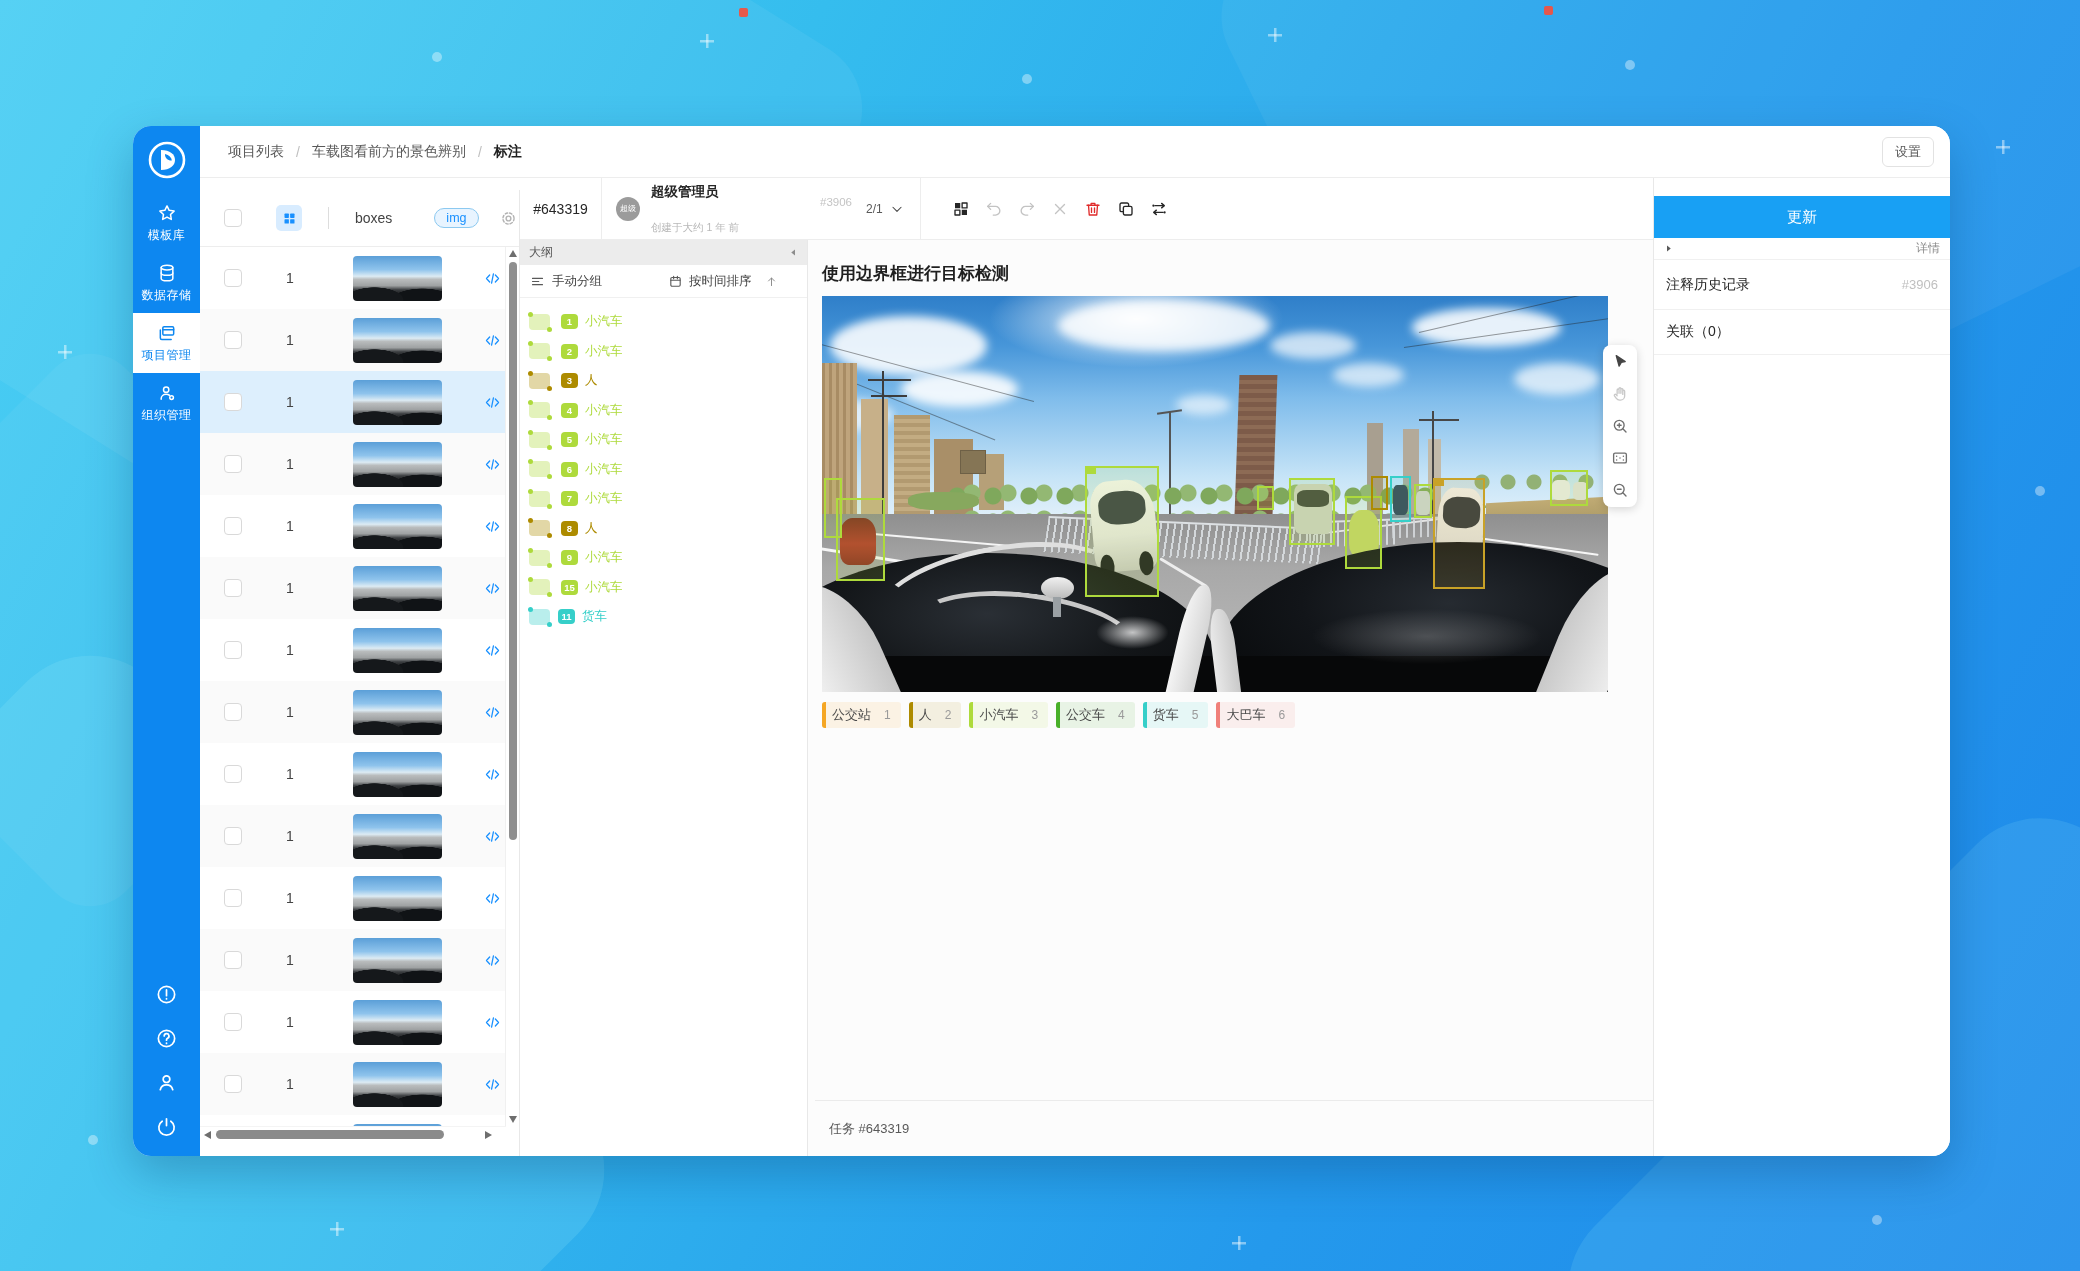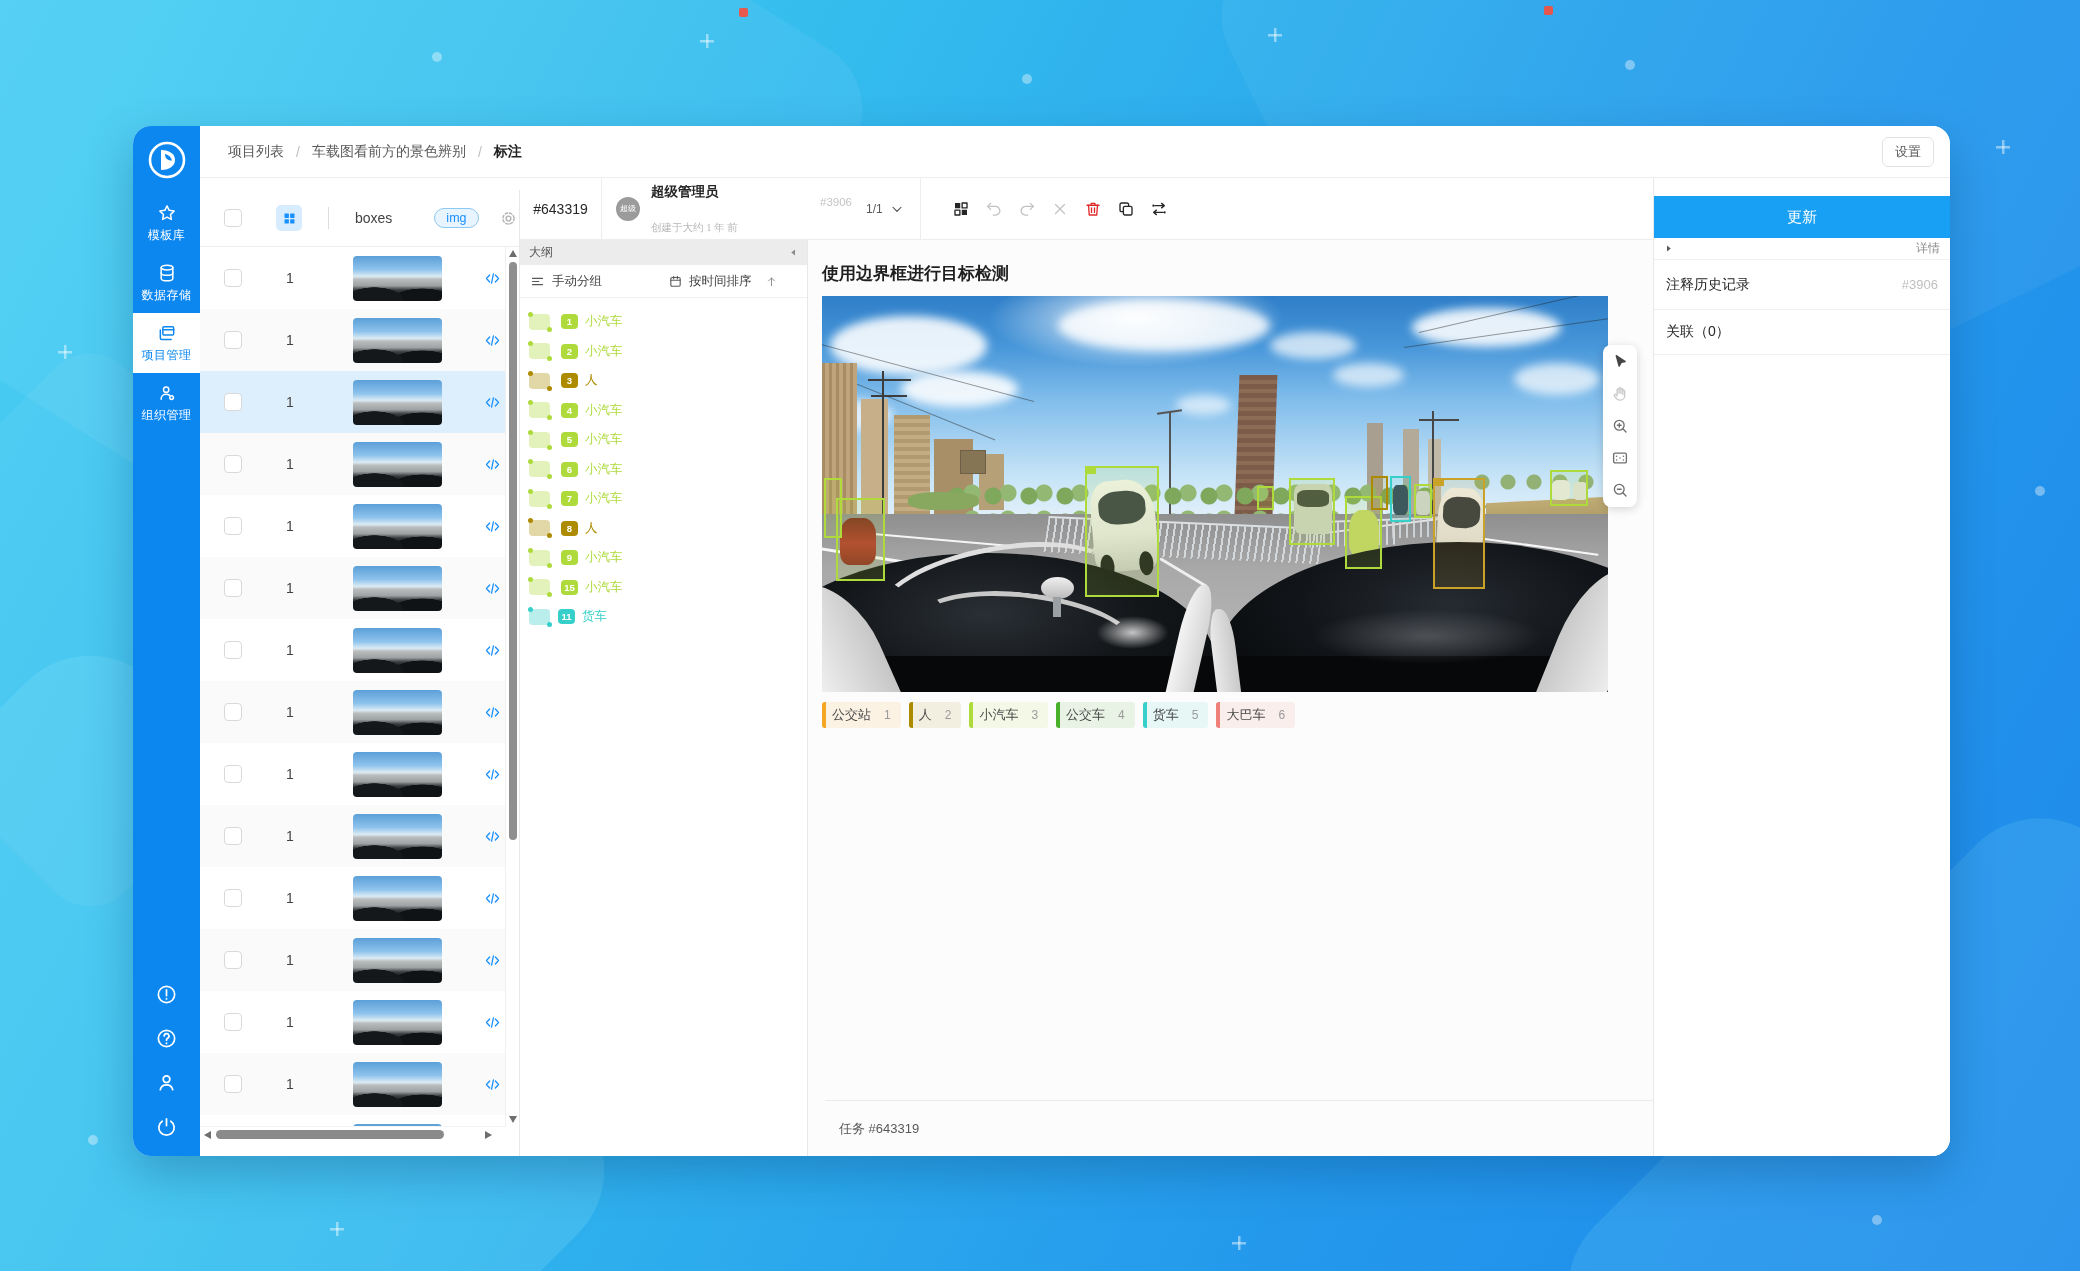--- a/index.html
+++ b/index.html
@@ -92,21 +92,21 @@
   
   .task-strip { position:absolute; left:387px; top:52px; width:1133px; height:62px; background:#fff;
     border-bottom:1px solid #ededed; display:flex; align-items:center; }
   .ts-id { width:81px; text-align:center; font-size:14px; font-weight:500; color:#262626; }
   .ts-div { width:1px; height:62px; background:#ededed; }
   .ts-user { width:234px; display:flex; align-items:center; position:relative; height:100%; }
   .avatar { margin-left:14px; width:24px; height:24px; border-radius:50%; background:#9b9b9b; color:#fff;
     font-size:8px; display:flex; align-items:center; justify-content:center; flex:0 0 auto; }
   .ts-name { margin-left:11px; }
   .ts-name .n { font-size:13.5px; font-weight:bold; color:#262626; }
-  .ts-name .s { font-size:10.5px; color:#b8b8b8; margin-top:20px; white-space:nowrap;font-family:Liberation Serif, serif; }
+  .ts-name .s { font-size:10.5px; color:#b8b8b8; margin-top:20px; white-space:nowrap; }
   .ts-ref { position:absolute; left:218px; top:18px; font-size:11.5px; color:#c4c4c4; }
   .ts-pager { margin-left:30px; font-size:12px; color:#595959; display:flex; align-items:center; gap:7px; }
   .ts-pager .icon svg { width:14px; height:14px; color:#434343; }
   .ts-icons { display:flex; align-items:center; gap:13px; margin-left:30px; }
   .ts-icons .tbtn { width:20px; height:20px; display:flex; align-items:center; justify-content:center; cursor:pointer; }
   .tbtn svg { width:18px; height:18px; }
   .tbtn.active { color:#262626; } .tbtn.disabled { color:#c3c3c3; } .tbtn.danger { color:#e02b2b; }
 
   
   .outline { position:absolute; left:387px; top:114px; width:288px; height:916px; background:#fff;
@@ -246,21 +246,21 @@
   .chip .bar { width:4px; height:100%; }
   .chip .lab { margin-left:6px; font-size:13px; color:#4a4a4a; }
   .chip .idx { margin-left:13px; font-size:12px; color:#9a9a9a; }
 
   .palette { position:absolute; left:795px; top:105px; width:34px; padding:7px 0; background:#fff;
     border-radius:8px; box-shadow:0 2px 10px rgba(0,0,0,.16); display:flex; flex-direction:column; align-items:center; gap:12px; }
   .palette .pbtn { width:20px; height:20px; display:flex; align-items:center; justify-content:center; cursor:pointer; }
   .pbtn svg { width:18px; height:18px; }
   .pbtn.active { color:#454545; } .pbtn.disabled { color:#c9c9c9; } .pbtn.normal { color:#6e6e6e; }
 
-  .cv-foot { position:absolute; left:17px; bottom:0; width:100%; height:56px; border-top:1px solid #ebebeb;
+  .cv-foot { position:absolute; left:7px; bottom:0; width:100%; height:56px; border-top:1px solid #ebebeb;
     background:#fcfcfc; display:flex; align-items:center; }
   .cv-foot .t { margin-left:14px; font-size:13px; color:#595959; }
 
   
   .details { position:absolute; left:1520px; top:52px; width:297px; height:978px; background:#fff;
     border-left:1px solid #e8e8e8; }
   .upd-btn { margin-top:18px; width:100%; height:42px; background:var(--updateblue,#18a0f4); color:#fff;
     font-size:15px; display:flex; align-items:center; justify-content:center; cursor:pointer; border:none; }
   .det-bar { height:22px; display:flex; align-items:center; padding:0 10px; border-bottom:1px solid #f0f0f0; }
   .det-bar .icon { color:#595959; } .det-bar .icon svg { width:9px; height:9px; display:block; }
@@ -570,21 +570,21 @@
     <span class="ts-div"></span>
     <div class="ts-user">
       <span class="avatar">超级</span>
       <span class="ts-name">
         <div class="n">超级管理员</div>
         <div class="s">创建于大约 1 年 前</div>
       </span>
       <span class="ts-ref">#3906</span>
     </div>
     <div class="ts-pager">
-      <span>1/1</span>
+      <span>2/1</span>
       <span class="icon">
           <svg viewBox="0 0 24 24" fill="none" stroke="currentColor" stroke-width="1.8" stroke-linecap="round" stroke-linejoin="round">
             <path d="M5 9l7 7 7-7"></path>
           </svg>
         </span>
     </div>
     <span class="ts-div" style="margin-left:16px"></span>
     <div class="ts-icons" id="ts-icons">
         <span class="tbtn active">
           <svg viewBox="0 0 24 24" fill="none" stroke="currentColor" stroke-width="1.8" stroke-linecap="round" stroke-linejoin="round">

